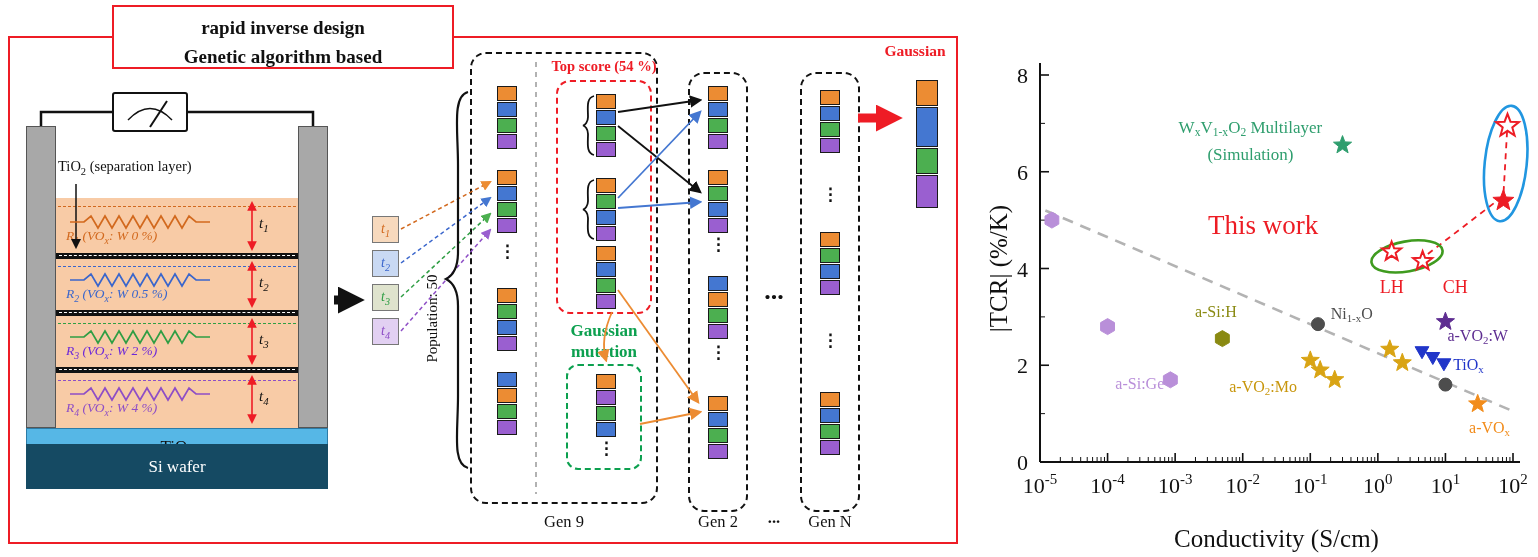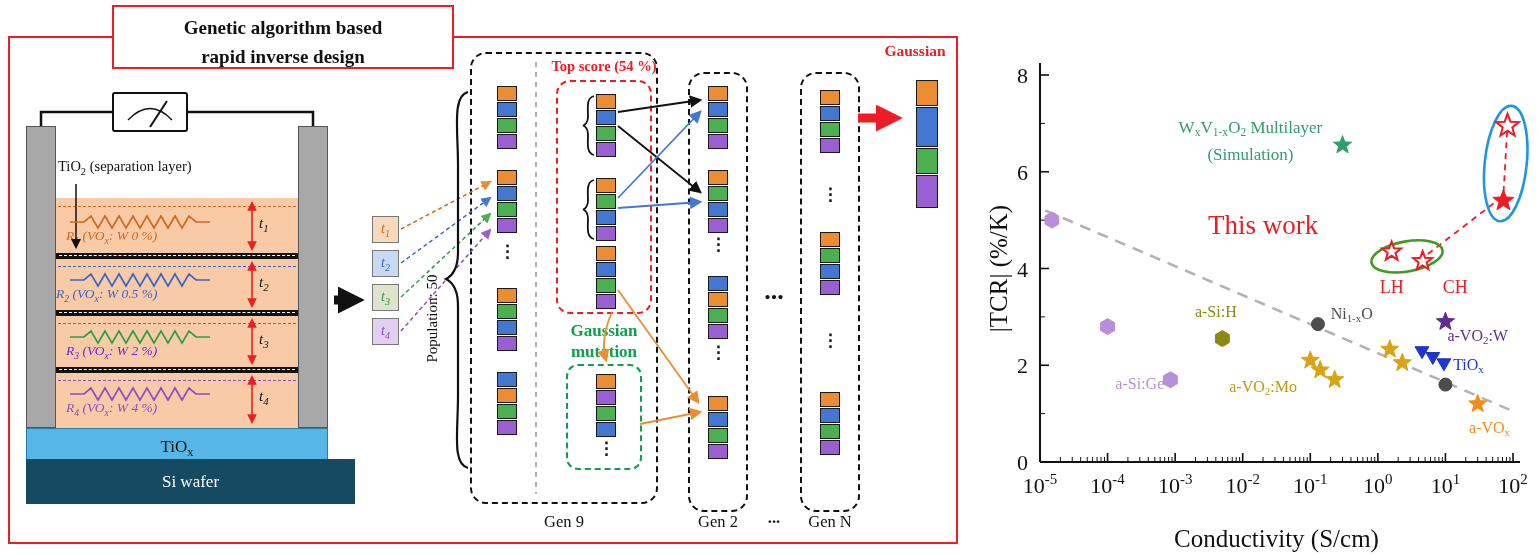--- a/index.html
+++ b/index.html
@@ -43,54 +43,54 @@
 </head>
 <body>
 
 <div id="root">
 
   <div id="left-panel" class="abs" style="left:0;top:0;width:985px;height:557px">
 
     <div class="abs outer-box" style="left:8px;top:36px;width:950px;height:508px"></div>
 
     <div class="abs title-box" style="left:112px;top:5px;width:342px;height:64px">
+      <div>rapid inverse design</div>
       <div>Genetic algorithm based</div>
-      <div>rapid inverse design</div>
     </div>
 
     <div class="abs stack" style="left:56px;top:198px;width:242px;height:230px"></div>
     <div class="abs electrode" style="left:26px;top:126px;width:30px;height:302px"></div>
     <div class="abs electrode" style="left:298px;top:126px;width:30px;height:302px"></div>
     <div class="abs meter" style="left:112px;top:92px;width:76px;height:40px"></div>
 
     <div class="abs sep-label" style="left:58px;top:158px">TiO<sub>2</sub> (separation layer)</div>
 
     <div class="abs sep-bar" style="left:56px;top:253px;width:242px;height:6px"></div>
     <div class="abs sep-bar" style="left:56px;top:310px;width:242px;height:6px"></div>
     <div class="abs sep-bar" style="left:56px;top:367px;width:242px;height:6px"></div>
 
     <div class="abs dashline" style="left: 58px; top: 206px; width: 238px; border-color: rgb(210, 105, 30);"></div>
     <div class="abs dashline" style="left: 58px; top: 266px; width: 238px; border-color: rgb(58, 102, 204);"></div>
     <div class="abs dashline" style="left: 58px; top: 323px; width: 238px; border-color: rgb(47, 158, 68);"></div>
     <div class="abs dashline" style="left: 58px; top: 380px; width: 238px; border-color: rgb(142, 78, 198);"></div>
 
     <div class="abs rlabel" style="left: 66px; top: 228px; color: rgb(210, 105, 30);">R<sub>1</sub> (VO<sub>x</sub>: W 0 %)</div>
-    <div class="abs rlabel" style="left: 56px; top: 286px; color: rgb(58, 102, 204);">R<sub>2</sub> (VO<sub>x</sub>: W 0.5 %)</div>
+    <div class="abs rlabel" style="left: 66px; top: 286px; color: rgb(58, 102, 204);">R<sub>2</sub> (VO<sub>x</sub>: W 0.5 %)</div>
     <div class="abs rlabel" style="left: 66px; top: 343px; color: #6d28d9;">R<sub>3</sub> (VO<sub>x</sub>: W 2 %)</div>
     <div class="abs rlabel" style="left: 66px; top: 400px; color: rgb(142, 78, 198);">R<sub>4</sub> (VO<sub>x</sub>: W 4 %)</div>
 
     <div class="abs tlab" style="left:259px;top:215px">t<sub>1</sub></div>
     <div class="abs tlab" style="left:259px;top:274px">t<sub>2</sub></div>
     <div class="abs tlab" style="left:259px;top:331px">t<sub>3</sub></div>
     <div class="abs tlab" style="left:259px;top:388px">t<sub>4</sub></div>
 
     <div class="abs tiox" style="left:26px;top:428px;width:302px;height:42px">
       <span>TiO<sub>x</sub></span>
     </div>
-    <div class="abs siwafer" style="left:26px;top:459px;width:329px;height:45px">
+    <div class="abs siwafer" style="left:26px;top:444px;width:302px;height:45px">
       <span>Si wafer</span>
     </div>
 
     <div class="abs tbox tbox1" style="left:372px;top:216px;width:27px;height:27px">
       <span style="color: rgb(210, 105, 30);">t<sub>1</sub></span>
       </div>
     <div class="abs tbox tbox2" style="left:372px;top:250px;width:27px;height:27px">
       <span style="color: rgb(58, 102, 204);">t<sub>2</sub></span>
       </div>
     <div class="abs tbox tbox3" style="left:372px;top:284px;width:27px;height:27px">

